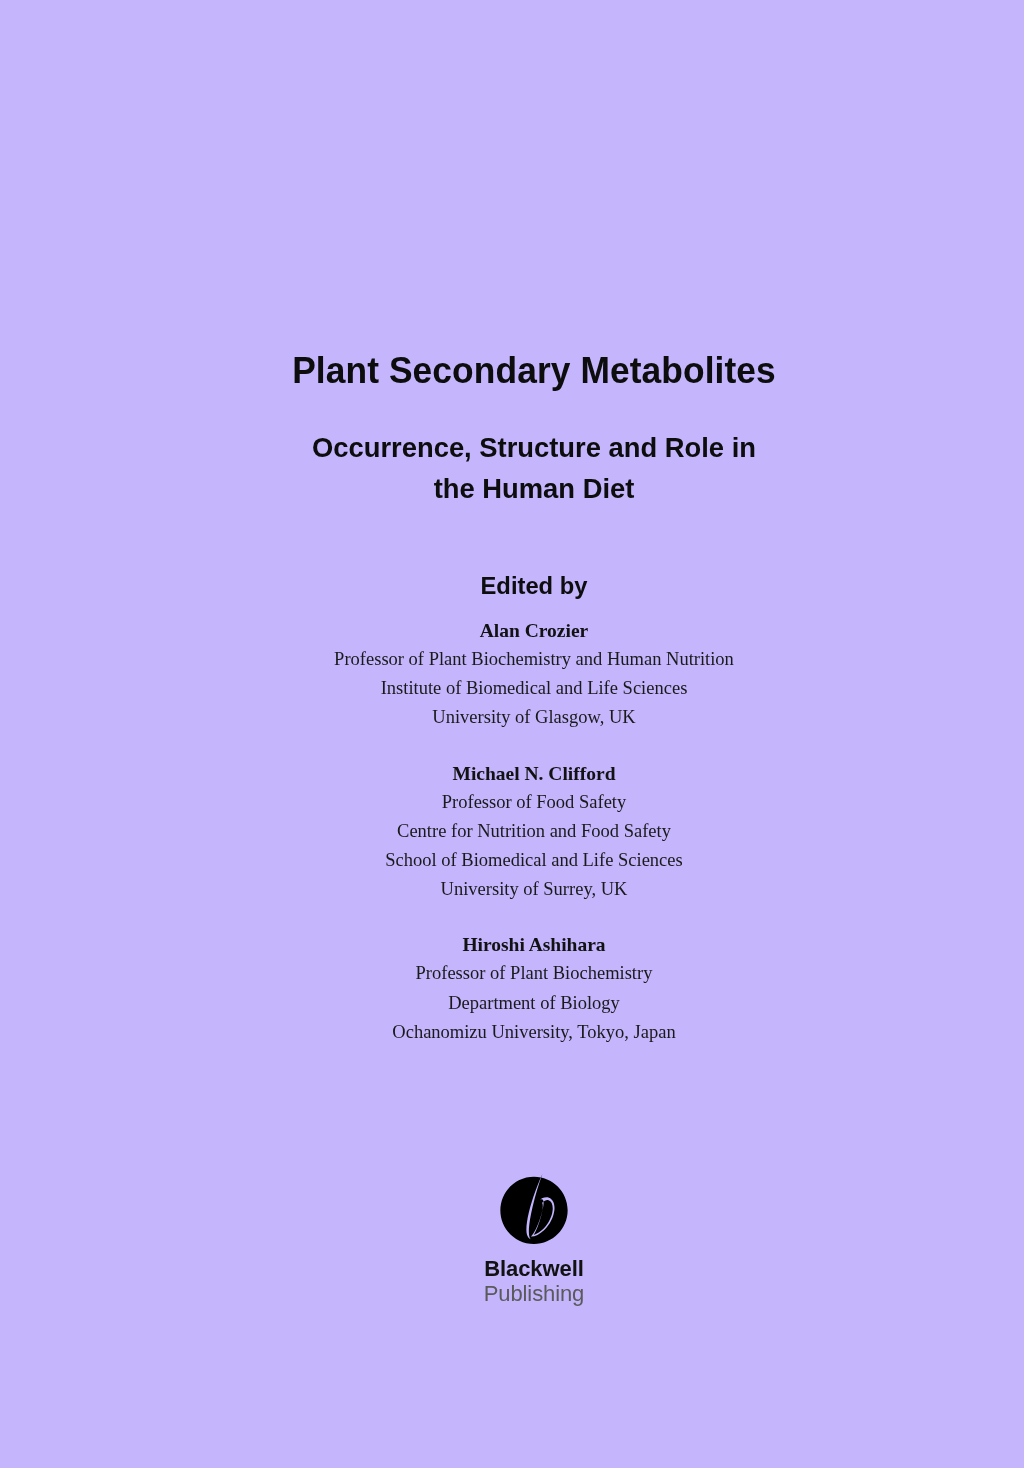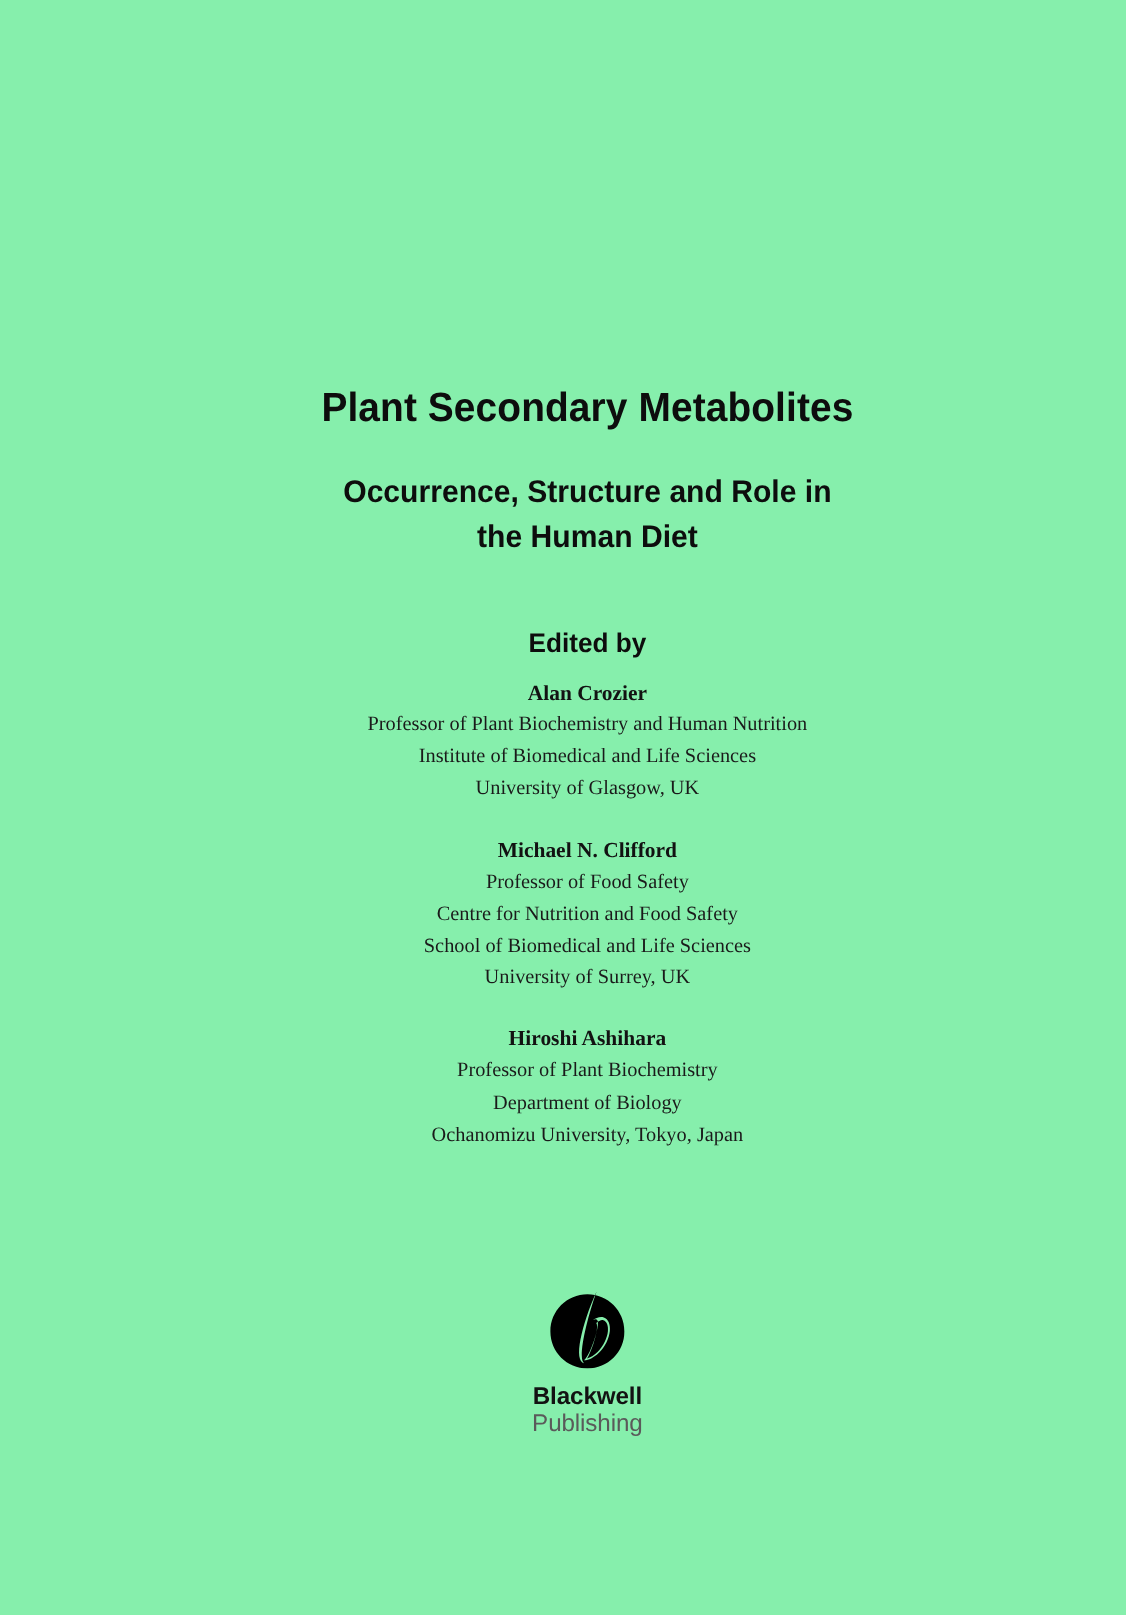--- a/index.html
+++ b/index.html
@@ -16,21 +16,21 @@
     color: #111111;
     -webkit-font-smoothing: antialiased;
   }
 
   .page {
     position: absolute;
     top: 0;
     left: 0;
     width: 1024px;
     height: 1468px;
-    background: #86efac;
+    background: #c4b5fd;
   }
 
   
   .content {
     position: absolute;
     left: 0;
     top: 0;
     width: 1068px;      
     text-align: center;
   }

